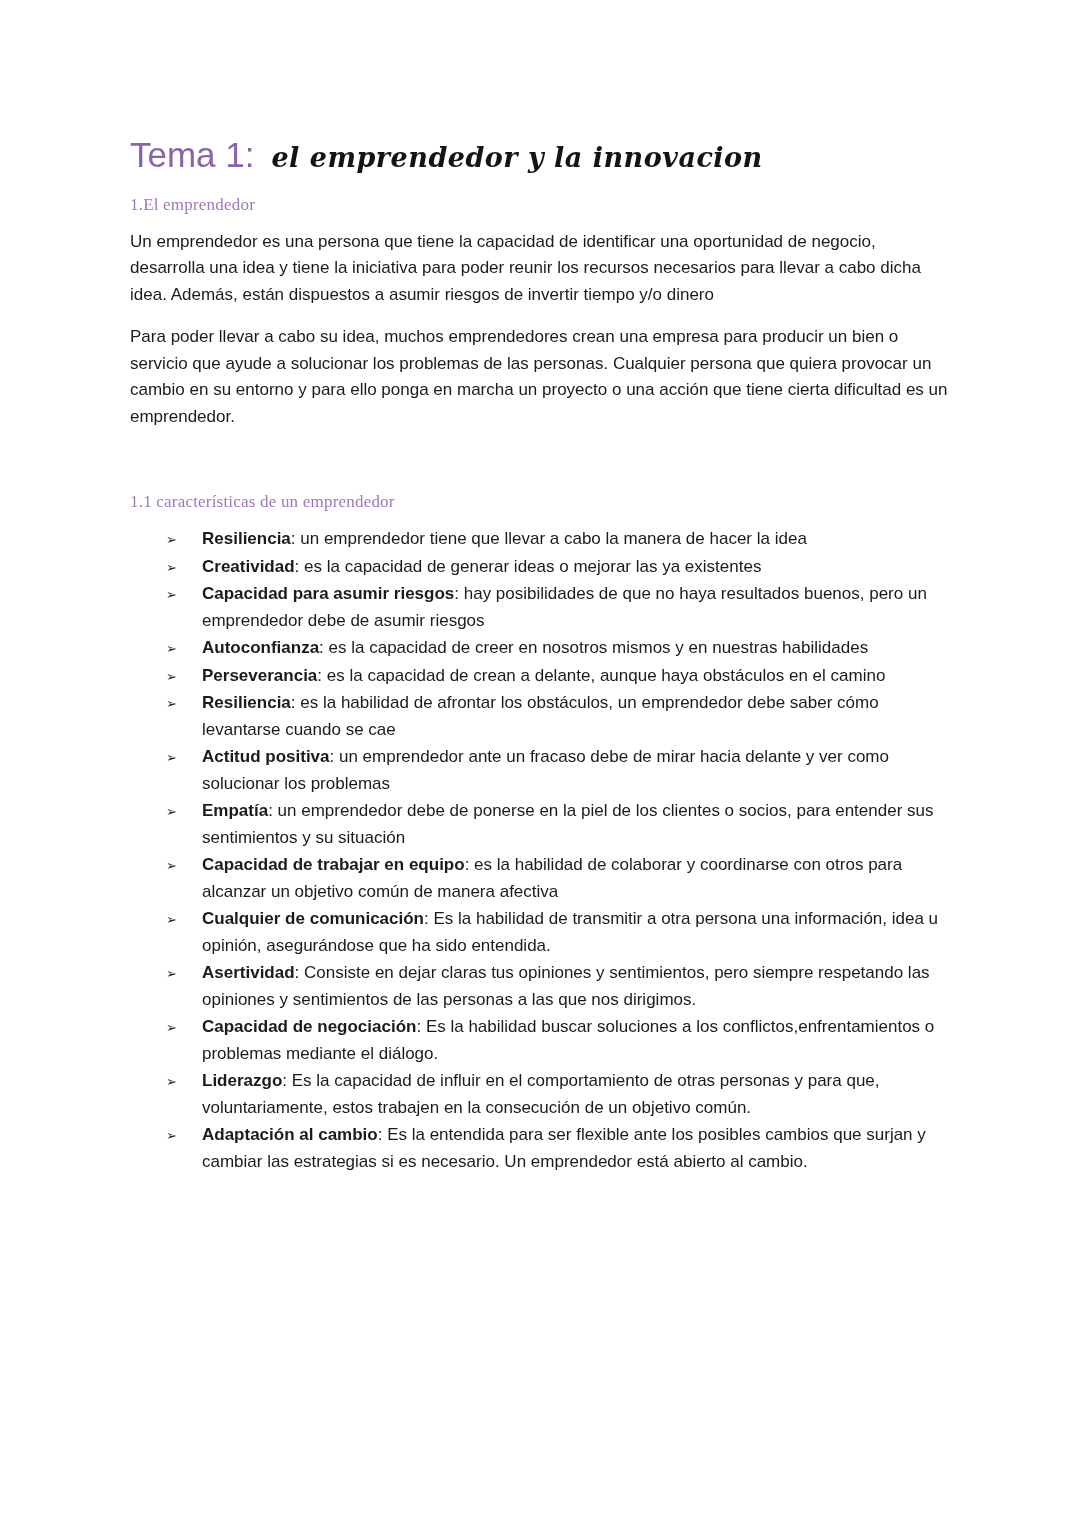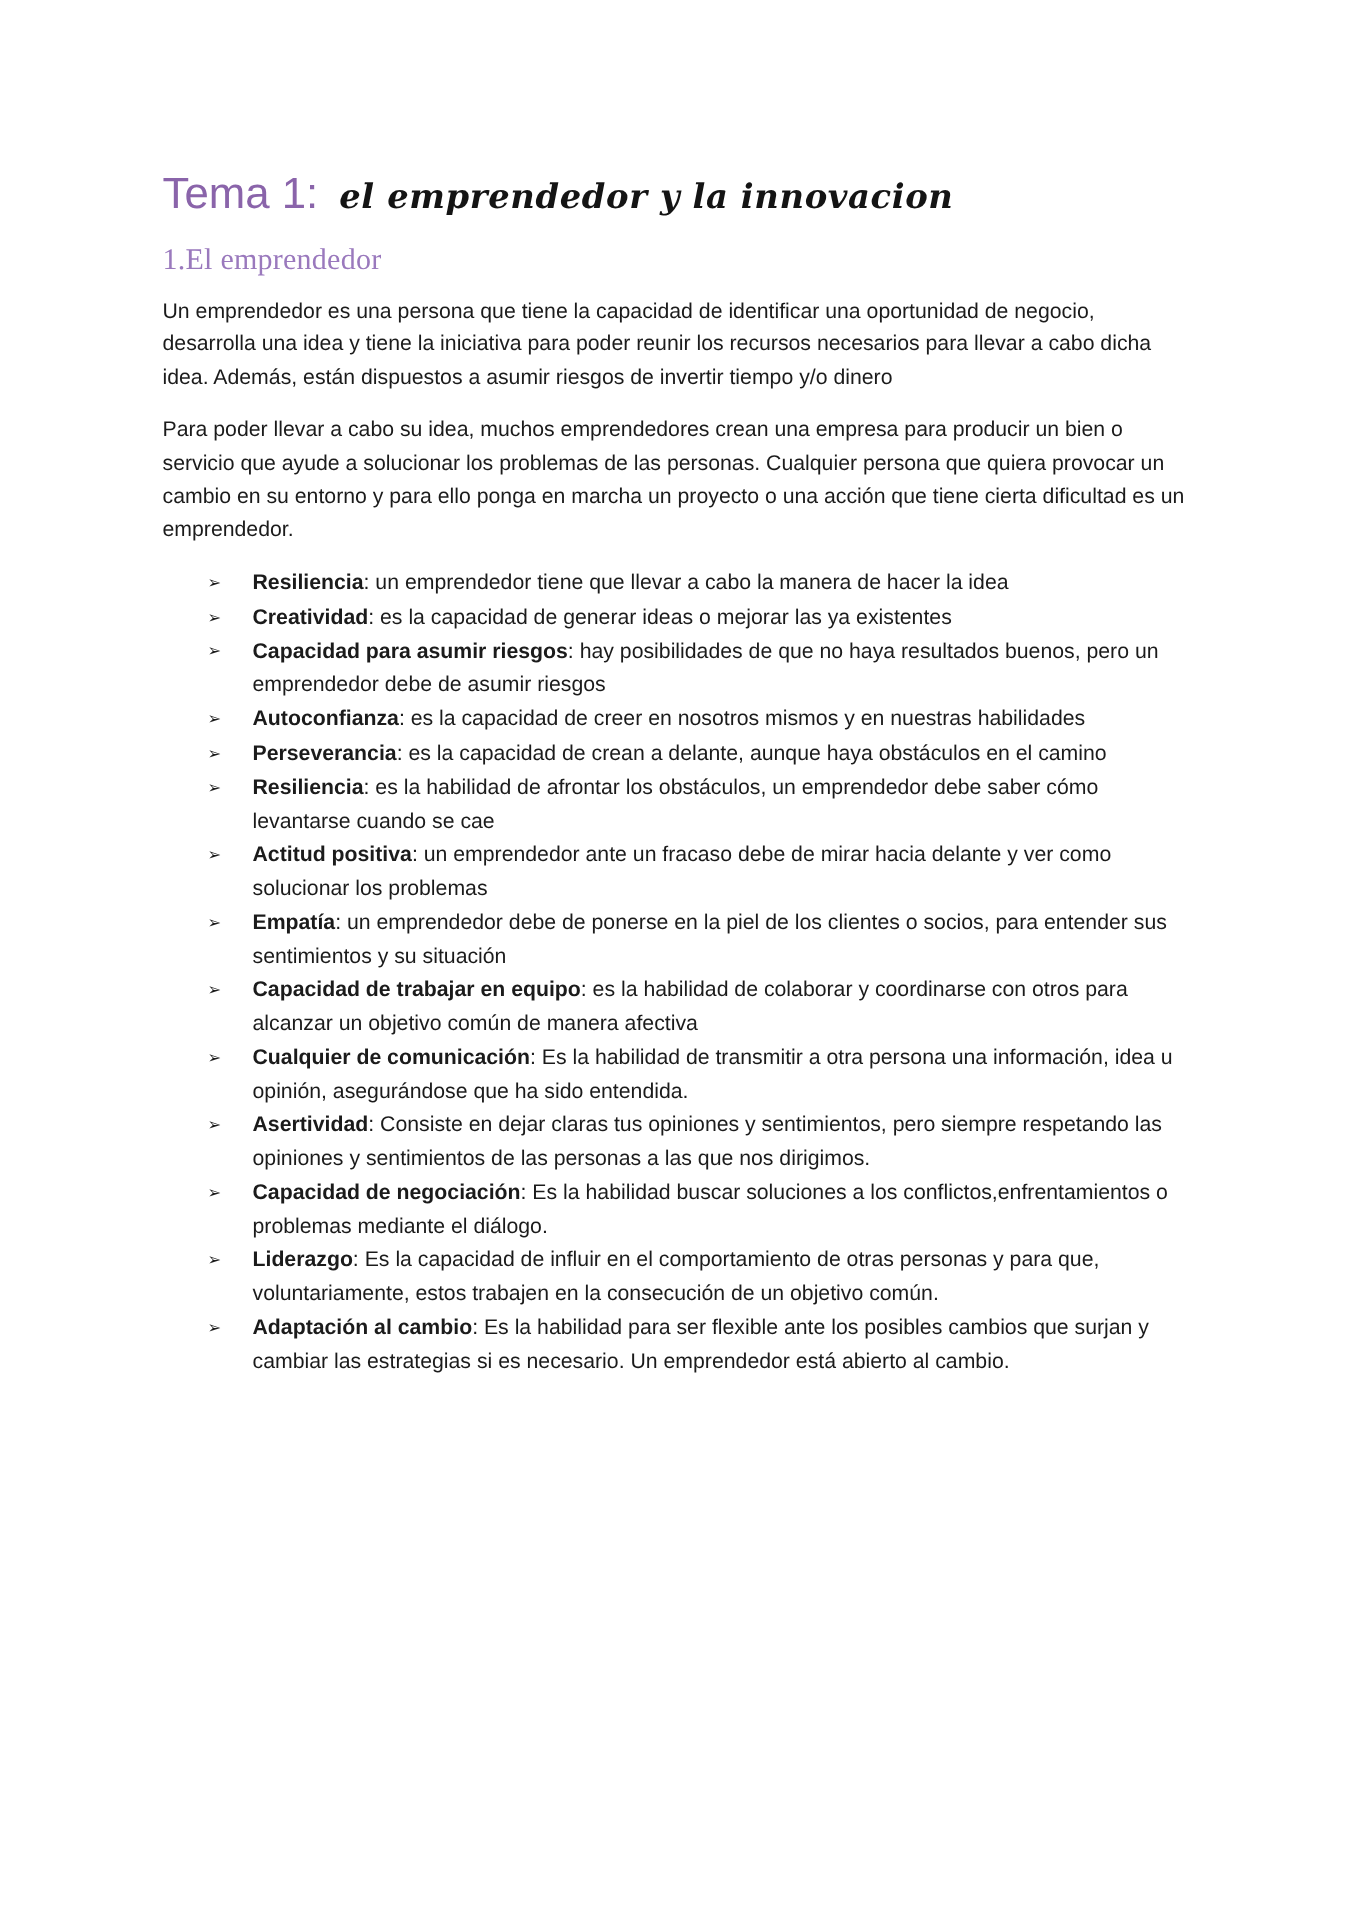--- a/index.html
+++ b/index.html
@@ -36,21 +36,21 @@
     font-family: "DejaVu Serif", serif;
     font-style: italic;
     font-weight: 700;
     color: #141414;
     margin-left: 8px;
     letter-spacing: 0.5px;
   }
   h2.section-heading {
     font-family: "Liberation Serif", "DejaVu Serif", serif;
     color: #9a79bd;
-    font-size: 24px;
+    font-size: 17px;
     font-weight: 400;
     margin: 0 0 14px 0;
     letter-spacing: 0.2px;
   }
   h2.section-heading.sub {
     margin-top: 62px;
   }
   p.body-par {
     font-size: 17px;
     line-height: 1.56;
@@ -93,20 +93,21 @@
   <h1 class="title">
     <span class="title-prefix">Tema 1:</span>
     <span class="title-script">el emprendedor y la innovacion</span>
   </h1>
 
   <h2 class="section-heading">1.El emprendedor</h2>
 
   <p class="body-par">Un emprendedor es una persona que tiene la capacidad de identificar una oportunidad de negocio, desarrolla una idea y tiene la iniciativa para poder reunir los recursos necesarios para llevar a cabo dicha idea. Además, están dispuestos a asumir riesgos de invertir tiempo y/o dinero</p>
   <p class="body-par last">Para poder llevar a cabo su idea, muchos emprendedores crean una empresa para producir un bien o servicio que ayude a solucionar los problemas de las personas. Cualquier persona que quiera provocar un cambio en su entorno y para ello ponga en marcha un proyecto o una acción que tiene cierta dificultad es un emprendedor.</p>
 
+  <h2 class="section-heading sub">1.1 características de un emprendedor</h2>
 
   <ul class="char-list">
     <li>
       <span class="bullet">➢</span>
       <span class="li-body"><b>Resiliencia</b><span>: un emprendedor tiene que llevar a cabo la manera de hacer la idea</span></span>
     </li>
     <li>
       <span class="bullet">➢</span>
       <span class="li-body"><b>Creatividad</b><span>: es la capacidad de generar ideas o mejorar las ya existentes</span></span>
     </li>
@@ -149,17 +150,17 @@
     <li>
       <span class="bullet">➢</span>
       <span class="li-body"><b>Capacidad de negociación</b><span>: Es la habilidad buscar soluciones a los conflictos,enfrentamientos o problemas mediante el diálogo.</span></span>
     </li>
     <li>
       <span class="bullet">➢</span>
       <span class="li-body"><b>Liderazgo</b><span>: Es la capacidad de influir en el comportamiento de otras personas y para que, voluntariamente, estos trabajen en la consecución de un objetivo común.</span></span>
     </li>
     <li>
       <span class="bullet">➢</span>
-      <span class="li-body"><b>Adaptación al cambio</b><span>: Es la habilidad para ser flexible ante los posibles cambios que surjan y cambiar las estrategias si es necesario. Un emprendedor está abierto al cambio.</span></span>
+      <span class="li-body"><b>Adaptación al cambio</b><span>: Es la entendida para ser flexible ante los posibles cambios que surjan y cambiar las estrategias si es necesario. Un emprendedor está abierto al cambio.</span></span>
     </li>
   </ul>
 
 </div>
 
 </body></html>

